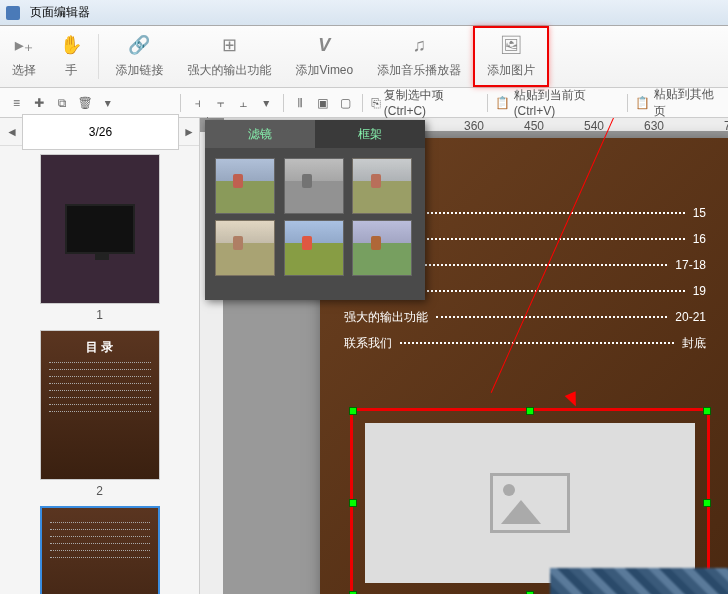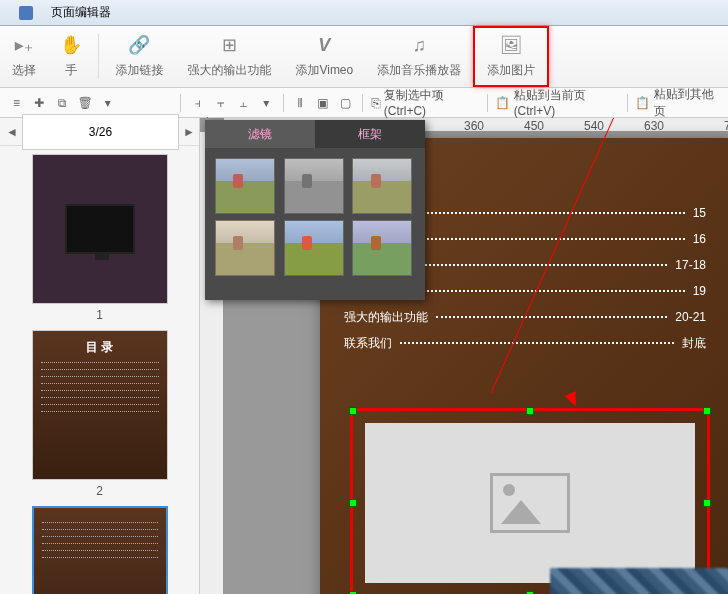--- a/index.html
+++ b/index.html
@@ -1,32 +1,32 @@
 <!DOCTYPE html>
 <html><head>
 <meta charset="utf-8">
 <style>
 *{margin:0;padding:0;box-sizing:border-box;font-family:"Microsoft YaHei",Arial,sans-serif;font-size:12px}
 body{background:#f0f0f0;width:728px;height:594px;overflow:hidden;position:relative}
-.titlebar{height:26px;background:linear-gradient(#e8f0f8,#d8e4f0);border-bottom:1px solid #aaa;display:flex;align-items:center;padding-left:19px;gap:18px}
+.titlebar{height:26px;background:linear-gradient(#e8f0f8,#d8e4f0);border-bottom:1px solid #aaa;display:flex;align-items:center;padding-left:6px;gap:10px}
 .titlebar .app-icon{width:14px;height:14px;background:#4a7ab8;border-radius:2px}
 .toolbar{height:62px;background:linear-gradient(#fcfcfc,#f2f2f2);border-bottom:1px solid #ccc;display:flex}
 .tb-item{display:flex;flex-direction:column;align-items:center;justify-content:center;padding:0 12px;gap:6px;color:#666;cursor:pointer;border-right:0}
 .tb-item.sel{border:2px solid #e00;box-shadow:0 0 6px rgba(255,0,0,.4)}
 .tb-sep{width:1px;background:#ddd;margin:8px 4px}
 .tb-icon{font-size:18px;color:#888;height:22px;display:flex;align-items:center}
 .subbar{height:30px;background:#fafafa;border-bottom:1px solid #ccc;display:flex;align-items:center;padding:0 8px;gap:6px;color:#555}
 .sb-btn{width:18px;height:18px;display:flex;align-items:center;justify-content:center;color:#666;cursor:pointer}
 .sb-sep{width:1px;height:18px;background:#ccc;margin:0 2px}
 .main{display:flex;height:476px}
 .left{width:200px;background:#f5f5f5;border-right:1px solid #ccc;display:flex;flex-direction:column}
 .pagebar{height:28px;display:flex;align-items:center;padding:0 6px;gap:4px;border-bottom:1px solid #ddd}
 .pagebar input{flex:1;height:36px;text-align:center;border:1px solid #ccc}
 .thumbs{flex:1;overflow:auto;padding:8px;display:flex;flex-direction:column;align-items:center;gap:8px}
-.thumb{width:136px;height:150px;background:#fff;border:1px solid #ccc;position:relative;cursor:pointer}
+.thumb{width:120px;height:150px;background:#fff;border:1px solid #ccc;position:relative;cursor:pointer}
 .thumb.active{border:2px solid #3a8de0}
 .thumb-num{text-align:center;margin-top:4px;color:#555}
 .thumb1-inner{position:absolute;inset:0;background:#3a2838;display:flex;align-items:center;justify-content:center}
 .monitor{width:70px;height:50px;background:#111;border:2px solid #222;position:relative}
 .monitor::after{content:"";position:absolute;bottom:-8px;left:28px;width:14px;height:8px;background:#222}
 .thumb-toc{position:absolute;inset:0;background:linear-gradient(#5a3520,#3a2010);padding:8px;color:#fff;font-size:8px}
 .toc-title{text-align:center;font-weight:bold;margin-bottom:6px}
 .toc-line{border-bottom:1px dotted #aaa;margin:6px 0}
 .canvas-area{flex:1;background:#999;position:relative;overflow:hidden}
 .ruler-h{position:absolute;top:0;left:24px;right:0;height:14px;background:#eee;border-bottom:1px solid #999;font-size:8px;color:#555}
@@ -36,21 +36,21 @@
 .toc-entry{color:#fff;display:flex;align-items:center;padding:0 24px;height:26px;font-size:13px}
 .toc-entry .dots{flex:1;border-bottom:2px dotted #fff;margin:0 8px;height:1px}
 .placeholder{position:absolute;left:30px;top:270px;width:360px;height:190px;border:3px solid #e00}
 .ph-inner{position:absolute;inset:12px;background:#ddd;display:flex;align-items:center;justify-content:center}
 .ph-icon{width:80px;height:60px;border:3px solid #aaa;position:relative}
 .ph-icon::before{content:"";position:absolute;left:10px;top:8px;width:12px;height:12px;border-radius:50%;background:#aaa}
 .ph-icon::after{content:"";position:absolute;left:8px;bottom:6px;width:0;height:0;border-left:20px solid transparent;border-right:20px solid transparent;border-bottom:24px solid #aaa}
 .handle{position:absolute;width:8px;height:8px;background:#0f0;border:1px solid #060}
 .filter-panel{position:absolute;left:5px;top:2px;width:220px;height:180px;background:#4a4a4a;box-shadow:2px 2px 8px rgba(0,0,0,.5);z-index:10}
 .filter-tabs{display:flex;height:28px}
-.filter-tab{flex:1;display:flex;align-items:center;justify-content:center;color:#f9a8d4;background:#3a3a3a;cursor:pointer}
+.filter-tab{flex:1;display:flex;align-items:center;justify-content:center;color:#86efac;background:#3a3a3a;cursor:pointer}
 .filter-tab.active{background:#5a5a5a}
 .filter-grid{display:grid;grid-template-columns:repeat(3,1fr);gap:6px;padding:10px}
 .filter-item{width:60px;height:56px;background:#8a9a5a;border:1px solid #666;cursor:pointer;position:relative;overflow:hidden}
 .filter-item::before{content:"";position:absolute;left:0;right:0;top:0;height:40%;background:linear-gradient(#b0c0d8,#98a8c0)}
 .filter-item::after{content:"";position:absolute;left:30%;top:28%;width:10px;height:14px;background:#c06050;border-radius:2px}
 .arrow-line{position:absolute;left:433px;top:-45px;width:1px;height:350px;background:red;transform:rotate(24deg);transform-origin:top;z-index:5;pointer-events:none}
 .arrow-head{position:absolute;left:247px;top:255px;width:0;height:0;border-left:6px solid transparent;border-right:6px solid transparent;border-top:14px solid red;z-index:5;pointer-events:none;transform:rotate(-24deg)}
 .pixelated{position:absolute;right:0;bottom:0;width:180px;height:50px;background:repeating-linear-gradient(45deg,#3a5a7a 0 8px,#5a7a9a 8px 16px,#2a4a6a 16px 24px);filter:blur(1px)}
 </style>
 </head>

